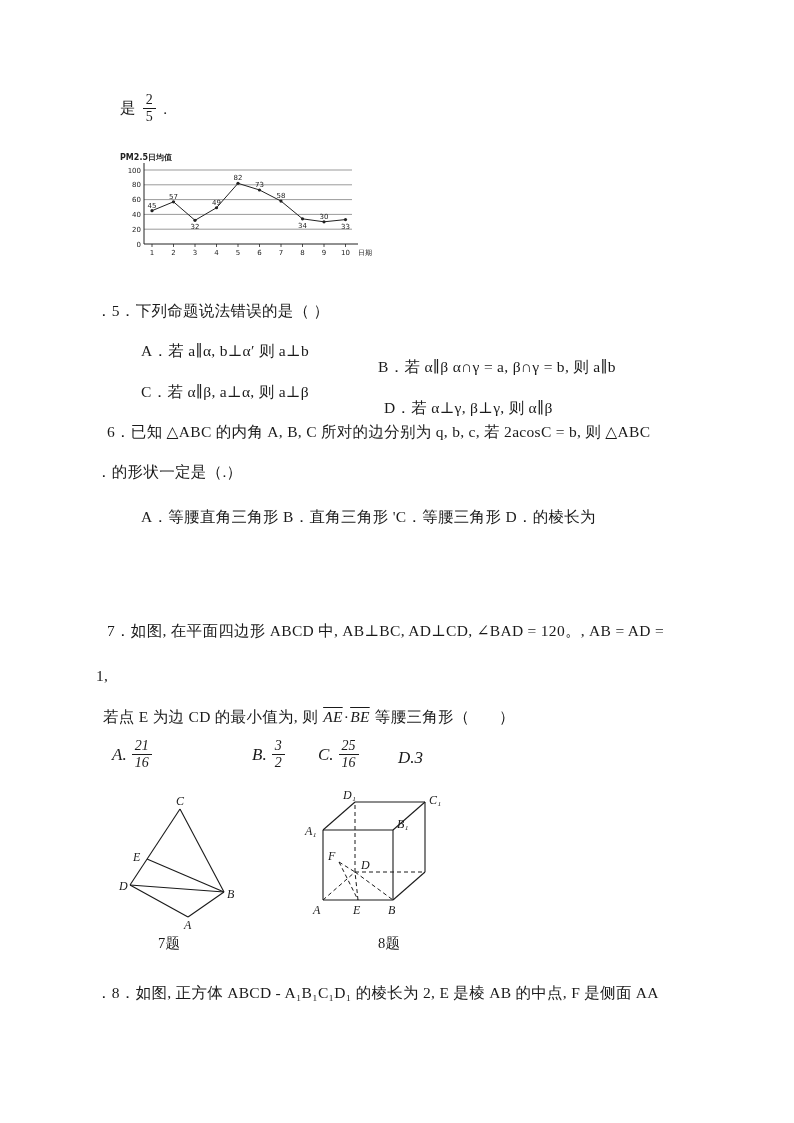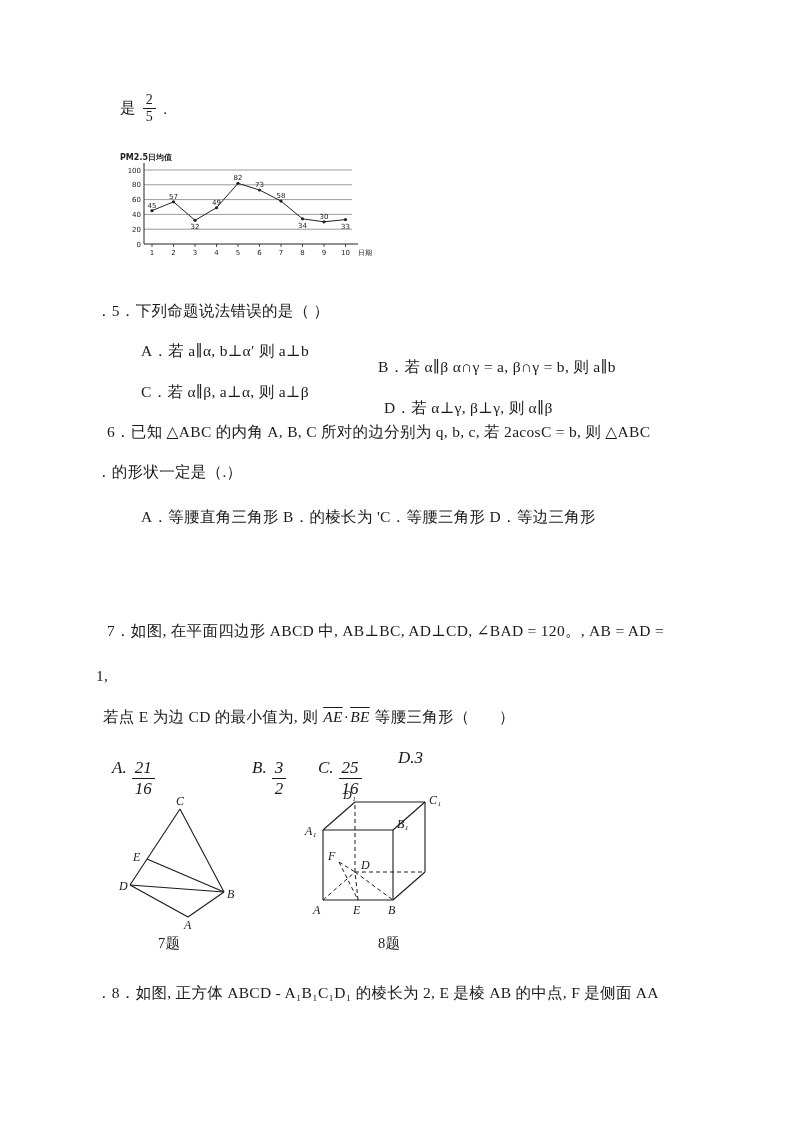--- a/index.html
+++ b/index.html
@@ -13,21 +13,21 @@
     white-space:pre; color:#1a1a1a;
   }
   .topline{display:flex; align-items:center; gap:7px;}
   .frac{display:inline-flex; flex-direction:column; align-items:center;
         line-height:1.15; font-size:14px; vertical-align:middle;}
   .frac .num{border-bottom:1.3px solid #1a1a1a; padding:0 3px;}
   .frac .den{padding:0 3px;}
   .chart{position:absolute;}
   .opt{position:absolute; display:flex; align-items:center; gap:5px;
        font-style:italic; font-size:17px; white-space:pre;}
-  .opt .frac{font-size:17px;margin-top:20px;}
+  .opt .frac{font-size:14px;}
   .vec{font-style:italic; text-decoration:overline; padding:0 1px;}
   .fig{position:absolute;}
   .fig text{font-size:12px; font-style:italic; fill:#1a1a1a;
             font-family:"Liberation Serif","DejaVu Serif",serif;}
   .caption{font-size:14.5px;margin-left:12px;}
 </style>
 </head>
 <body>
 
 <div class="page">
@@ -101,21 +101,21 @@
       </svg></div>
 
   <div class="t" style="left:96px;  top:301px;">．5．下列命题说法错误的是（ ）</div>
   <div class="t" style="left:141px; top:341px;">A．若 a∥α, b⊥α′ 则 a⊥b</div>
   <div class="t" style="left:378px; top:341px;margin-top:16px;">B．若 α∥β α∩γ = a, β∩γ = b, 则 a∥b</div>
   <div class="t" style="left:141px; top:382px;">C．若 α∥β, a⊥α, 则 a⊥β</div>
   <div class="t" style="left:384px; top:382px;margin-top:16px;">D．若 α⊥γ, β⊥γ, 则 α∥β</div>
 
   <div class="t" style="left:107px; top:422px;">6．已知 △ABC 的内角 A, B, C 所对的边分别为 q, b, c, 若 2acosC = b, 则 △ABC</div>
   <div class="t" style="left:96px;  top:462px;">．的形状一定是（.）</div>
-  <div class="t" style="left:141px; top:507px;">A．等腰直角三角形 B．的棱长为 'C．等腰三角形 D．等边三角形</div>
+  <div class="t" style="left:141px; top:507px;">A．等腰直角三角形 B．直角三角形 'C．等腰三角形 D．的棱长为</div>
 
   <div class="t" style="left:107px; top:621px;">7．如图, 在平面四边形 ABCD 中, AB⊥BC, AD⊥CD, ∠BAD = 120。, AB = AD =</div>
   <div class="t" style="left:96px;  top:667px;">1,</div>
   <div class="t" style="left:103px; top:707px;"><span>若点 E 为边 CD 的最小值为, 则 </span><span class="vec">AE</span><span>·</span><span class="vec">BE</span><span> 等腰三角形（       ）</span></div>
 
   <div class="opt" style="left:112px; top:738px;">
     <span>A.</span>
     <span class="frac">
       <span class="num">21</span>
       <span class="den">16</span>

